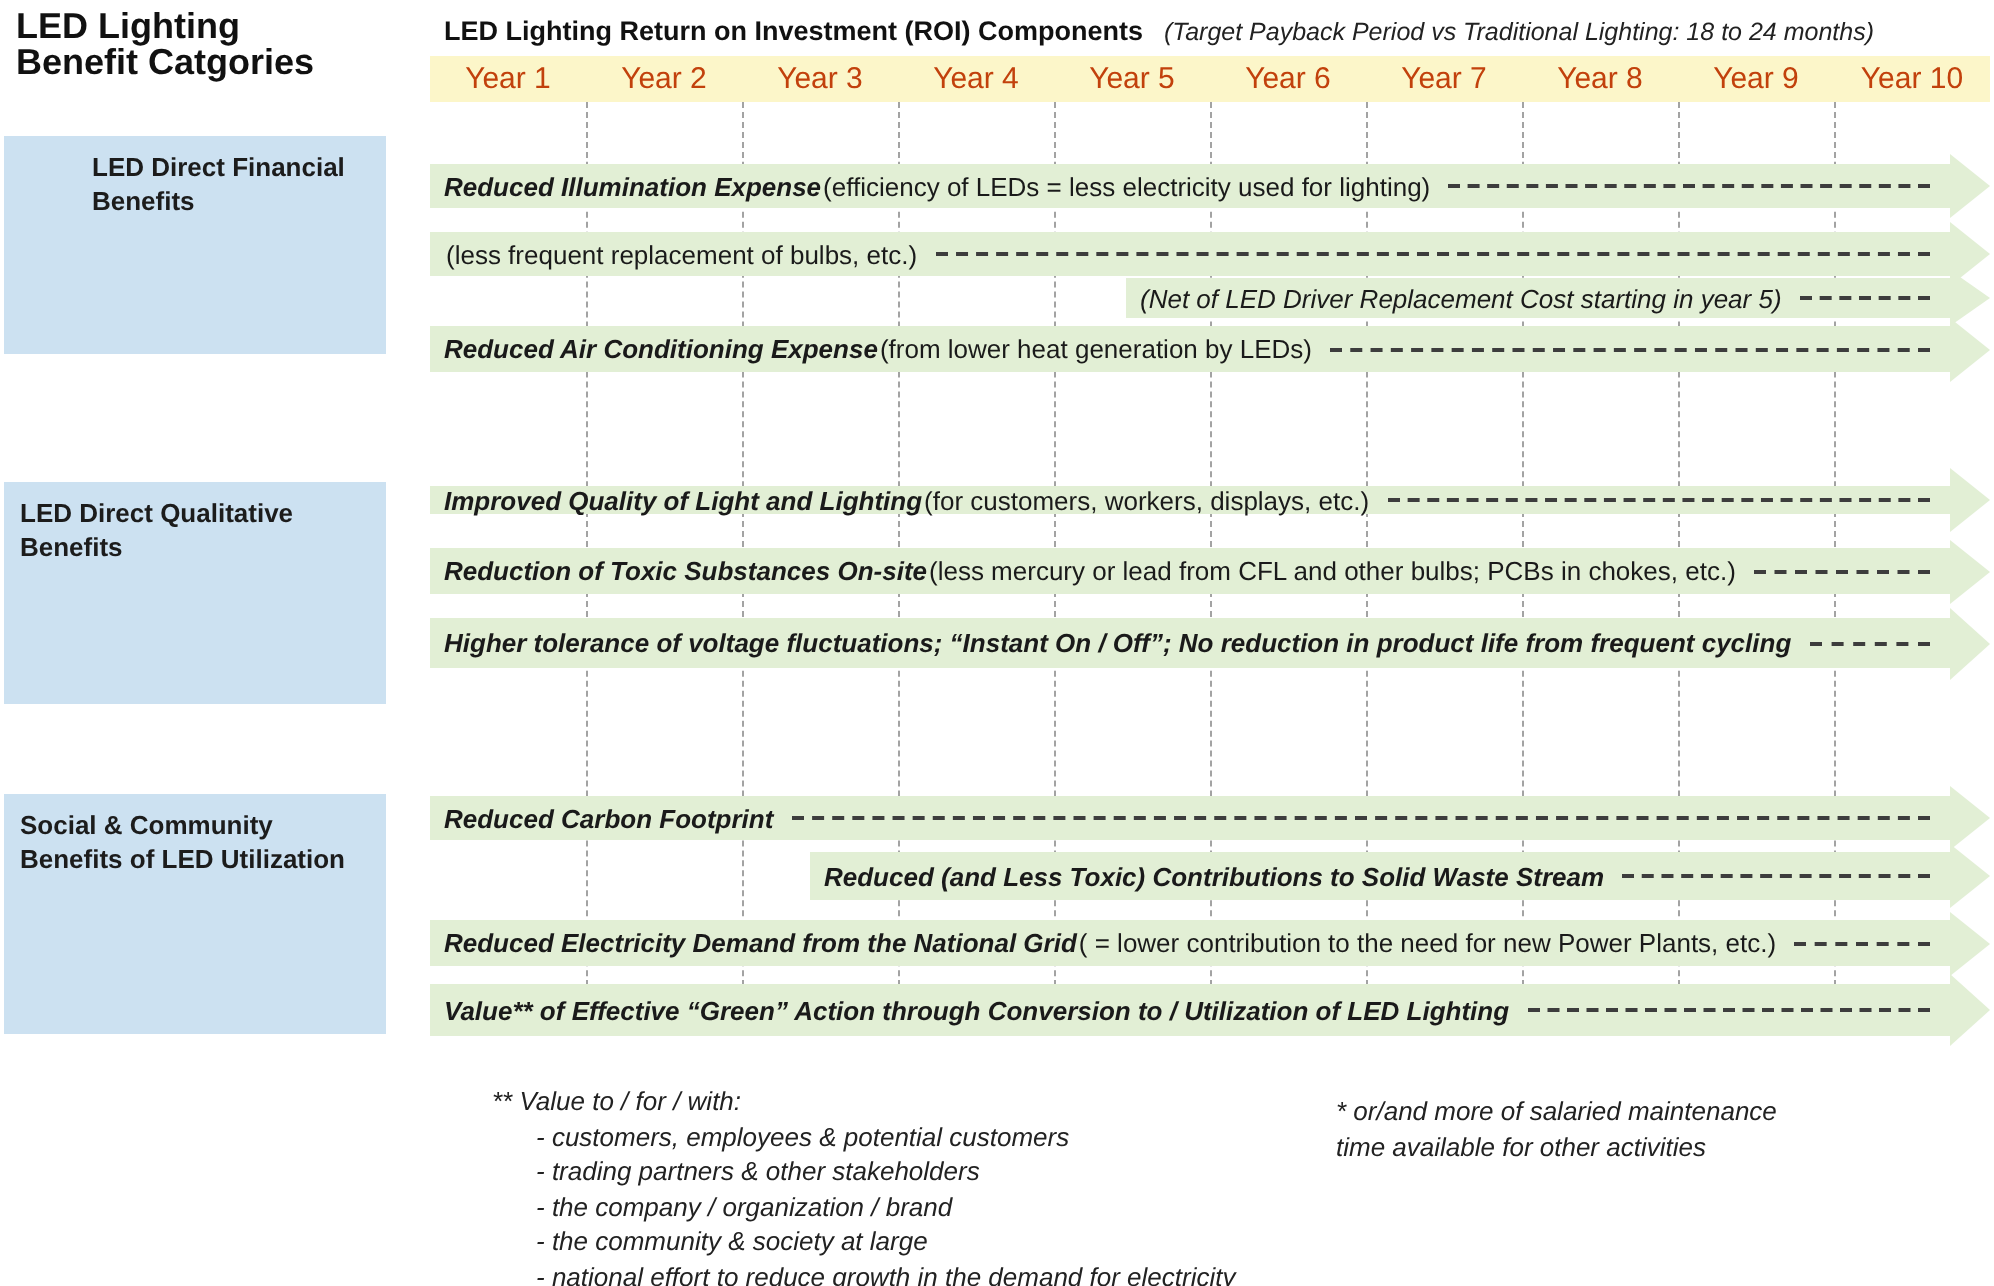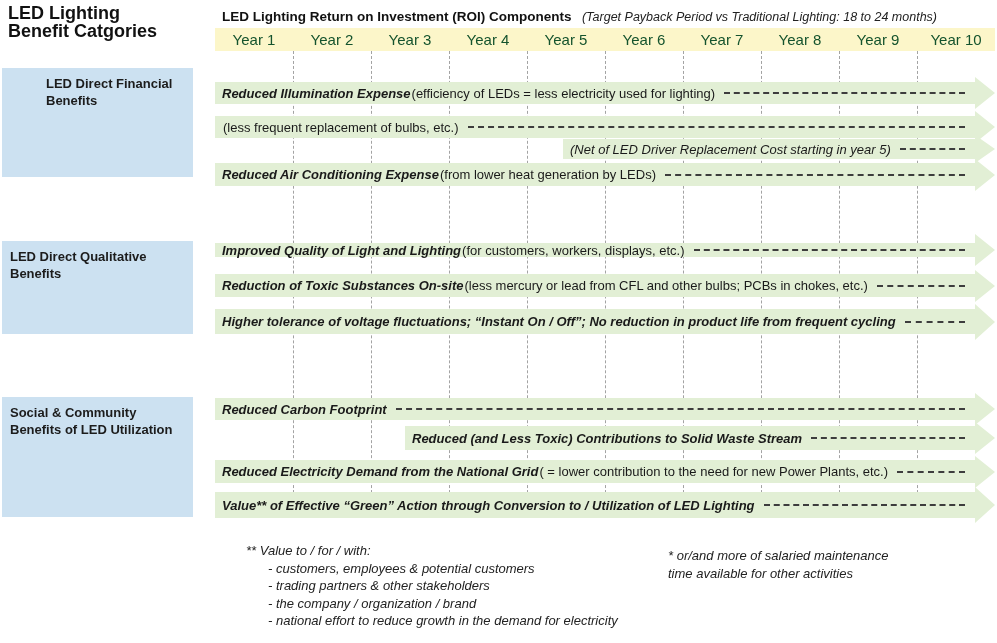--- a/index.html
+++ b/index.html
@@ -7,21 +7,21 @@
     position:relative; width:997px; height:643px; overflow:hidden;
     background:#fff; font-family:"Liberation Sans", sans-serif; color:#1a1a1a;
   }
   
   .hdr-left{position:absolute; left:8px; top:4px; font-weight:bold; font-size:18px; line-height:18px; color:#111;}
   .hdr-main{position:absolute; left:222px; top:7px; white-space:nowrap;}
   .hdr-main .t{font-weight:bold; font-size:13.5px; color:#111;}
   .hdr-main .s{font-style:italic; font-size:12.5px; margin-left:6px; color:#222;}
   
   .band{position:absolute; left:215px; top:28px; width:780px; height:23px; background:var(--band_yellow,#FCF6C9); display:flex;}
-  .band .cell{flex:1 1 0; display:flex; align-items:center; justify-content:center; font-size:15px; color:#14532d;}
+  .band .cell{flex:1 1 0; display:flex; align-items:center; justify-content:center; font-size:15px; color:#c2410c;}
   
   .vline{position:absolute; top:51px; height:467px; width:0; border-left:1px dashed var(--gridline,#a3a3a3);}
   
   .box{position:absolute; left:2px; width:191px; background:var(--box_blue,#CCE1F1);
        font-weight:bold; font-size:13px; line-height:17px; padding:7px 8px; box-sizing:border-box; color:#1c1c1c;}
   
   .bar{position:absolute; display:flex; align-items:center; background:var(--bar_green,#E2EFD5);
        font-size:13px; padding-left:7px; box-sizing:border-box;}
   .bar .b{font-weight:bold; white-space:nowrap;font-style:italic;}
   .bar .r{white-space:nowrap; margin-left:1px;}
@@ -67,21 +67,21 @@
   <div class="vline" style="left:371px"></div>
   <div class="vline" style="left:449px"></div>
   <div class="vline" style="left:527px"></div>
   <div class="vline" style="left:605px"></div>
   <div class="vline" style="left:683px"></div>
   <div class="vline" style="left:761px"></div>
   <div class="vline" style="left:839px"></div>
   <div class="vline" style="left:917px"></div>
 
   <div class="box" style="top:68px;  height:109px;padding-left:44px;">LED Direct Financial Benefits</div>
-  <div class="box" style="top:241px; height:93px;">LED Direct Qualitative Benefits</div>
+  <div class="box" style="top:241px; height:111px;">LED Direct Qualitative Benefits</div>
   <div class="box" style="top:397px; height:120px;">Social &amp; Community Benefits of LED Utilization</div>
 
   <div class="bar" style="top:82px;left:215px;width:760px;height:22px">
     <span class="b">Reduced Illumination Expense</span>
     <span class="r">(efficiency of LEDs  = less electricity used for lighting)</span>
     <span class="leader"></span>
     <span class="head"></span>
   </div>
   <div class="bar" style="top:116px;left:215px;width:760px;height:22px">
     <span class="r">(less frequent replacement of bulbs, etc.)</span>
@@ -138,20 +138,21 @@
     <span class="b">Value** of Effective “Green” Action through Conversion to / Utilization of LED Lighting</span>
     <span class="leader"></span>
     <span class="head lg"></span>
   </div>
 
   <div class="fnote" style="left:246px; top:542px; width:430px;">
     <div>** Value to / for / with:</div>
     <div class="ind">- customers, employees &amp; potential customers</div>
     <div class="ind">- trading partners &amp; other stakeholders</div>
     <div class="ind">- the company / organization / brand</div>
+    <div class="ind">- the community &amp; society at large</div>
     <div class="ind">- national effort to reduce growth in the demand for electricity</div>
   </div>
   <div class="fnote" style="left:668px; top:547px; width:300px;">
     <div>* or/and more of salaried maintenance</div>
     <div>time available for other activities</div>
   </div>
 
 </div>
 
 </body></html>

